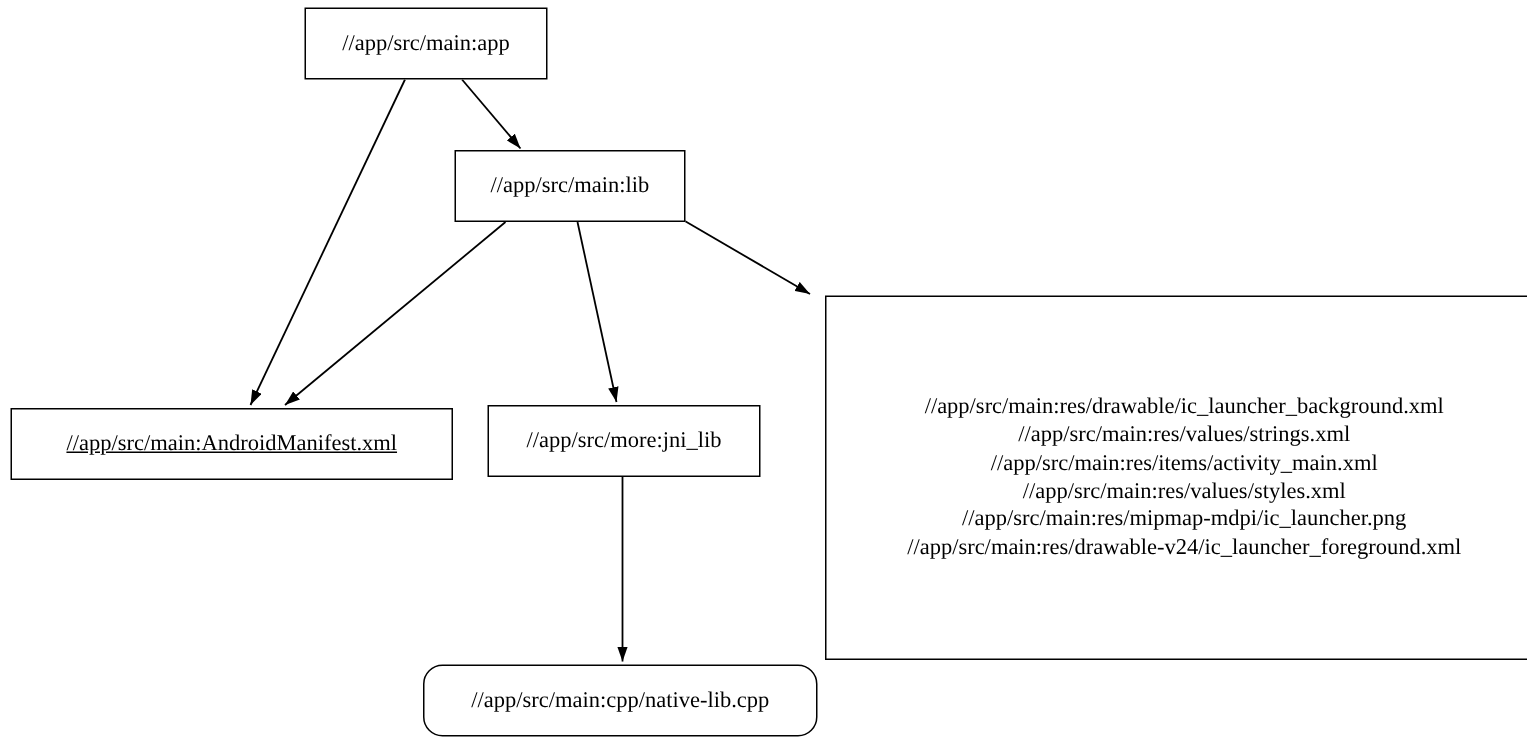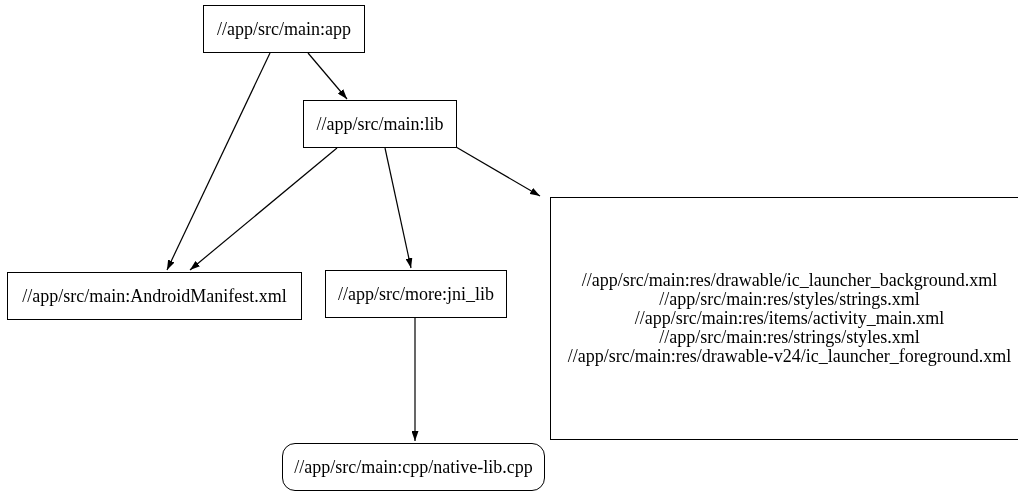--- a/index.html
+++ b/index.html
@@ -28,31 +28,31 @@
     stroke-width: 1.2;
   }
   .node {
     position: absolute;
     box-sizing: border-box;
     background: #ffffff;
     border: 1px solid #000000;
     display: flex;
     align-items: center;
     justify-content: center;
-    font-size: 18px;
+    font-size: 15px;
     white-space: nowrap;
     text-align: center;
   }
   .node.multiline {
     flex-direction: column;
     line-height: 18.9px;
   }
   #node-app            { left: 203px; top: 5px;   width: 162px; height: 48px; }
   #node-lib            { left: 303px; top: 100px; width: 154px; height: 48px; }
-  #node-manifest       { left: 7px;   top: 272px; width: 295px; height: 48px; }
+  #node-manifest       { left: 7px;   top: 272px; width: 295px; height: 48px; text-decoration: underline; }
   #node-jni-lib        { left: 325px; top: 270px; width: 182px; height: 48px; }
   #node-res-group      { left: 550px; top: 197px; width: 479px; height: 243px; }
   #node-native-lib-cpp { left: 282px; top: 443px; width: 263px; height: 48px; border-radius: 13px; }
 </style>
 </head>
 <body>
 
 <div class="canvas">
 
   <svg class="edges-layer" viewBox="0 0 1018 496" xmlns="http://www.w3.org/2000/svg">
@@ -80,23 +80,24 @@
   <div class="node" id="node-manifest">
     <span>//app/src/main:AndroidManifest.xml</span>
   </div>
 
   <div class="node" id="node-jni-lib">
     <span>//app/src/more:jni_lib</span>
   </div>
 
   <div class="node multiline" id="node-res-group">
     <div>//app/src/main:res/drawable/ic_launcher_background.xml</div>
-    <div>//app/src/main:res/styles/strings.xml</div>
+    <div>//app/src/main:res/values/strings.xml</div>
     <div>//app/src/main:res/items/activity_main.xml</div>
-    <div>//app/src/main:res/strings/styles.xml</div>
+    <div>//app/src/main:res/values/styles.xml</div>
+    <div>//app/src/main:res/mipmap-mdpi/ic_launcher.png</div>
     <div>//app/src/main:res/drawable-v24/ic_launcher_foreground.xml</div>
   </div>
 
   <div class="node" id="node-native-lib-cpp">
     <span>//app/src/main:cpp/native-lib.cpp</span>
   </div>
 
 </div>
 
 </body></html>

